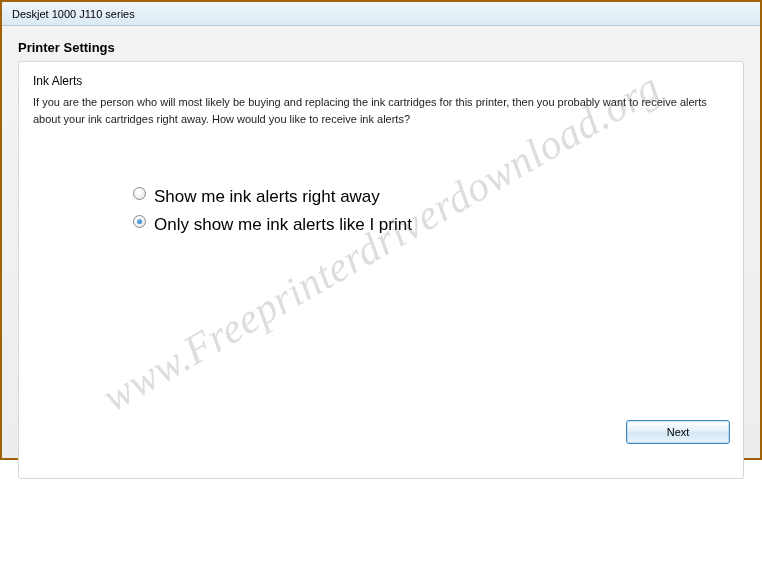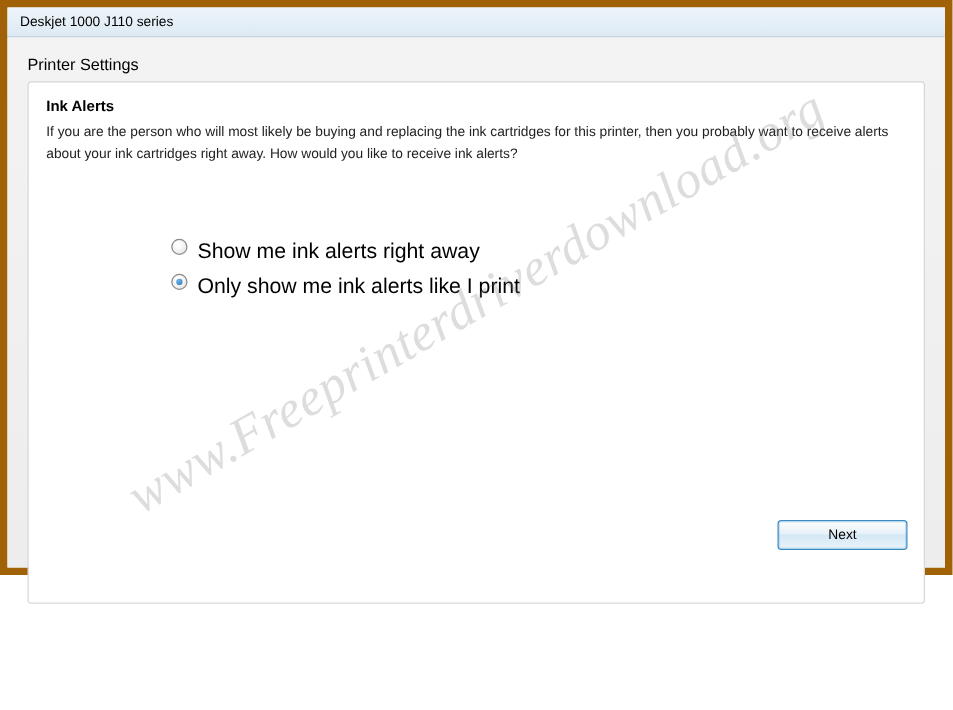--- a/index.html
+++ b/index.html
@@ -7,21 +7,21 @@
       font-family: "Segoe UI", Tahoma, sans-serif;
       background: #fff;
       width: 762px;
       height: 568px;
       overflow: hidden;
       position: relative;
     }
     .window {
       width: 762px;
       height: 460px;
-      border: 6px solid #a16207;
+      border: 2px solid #a16207;
       background: #fff;
       position: relative;
     }
     .titlebar {
       height: 24px;
       background: linear-gradient(#eef5fa, #dceaf4);
       border-bottom: 1px solid #b8c9d6;
       display: flex;
       align-items: center;
       padding-left: 10px;
@@ -32,40 +32,40 @@
       position: absolute;
       top: 24px;
       left: 0;
       right: 0;
       bottom: 0;
       background: linear-gradient(#f3f3f3, #ededed);
       padding: 14px 16px 16px 16px;
     }
     .page-title {
       font-size: 13px;
-      font-weight: normal;
+      font-weight: bold;
       color: #000;
       margin-bottom: 6px;
     }
     .page-subtitle {
       font-size: 11px;
       color: #222;
       margin-bottom: 14px;
     }
     .panel {
       background: #fff;
       border: 1px solid #d8d8d8;
       border-radius: 3px;
       padding: 12px 14px;
       height: 418px;
       position: relative;
     }
     .panel-title {
       font-size: 12px;
-      font-weight: bold;
+      font-weight: normal;
       color: #000;
       margin-bottom: 6px;
     }
     .panel-desc {
       font-size: 11px;
       line-height: 1.5;
       color: #222;
       margin-bottom: 60px;
     }
     .radio-group {

